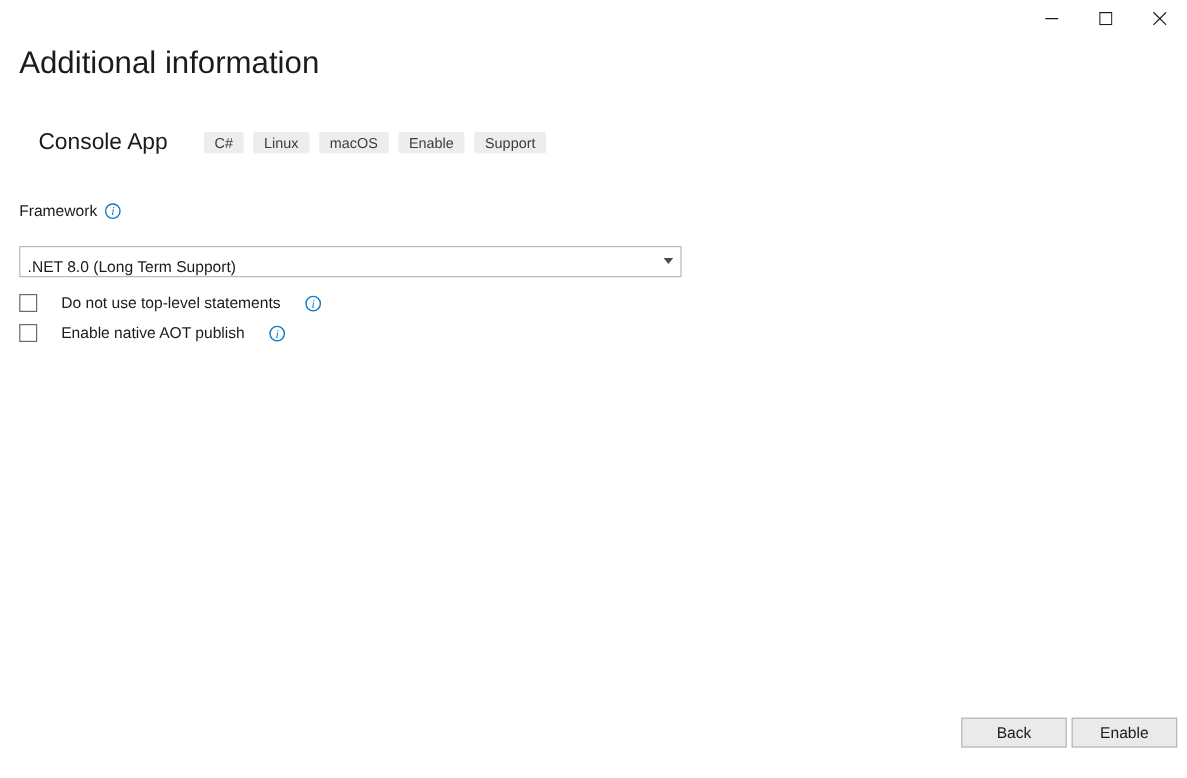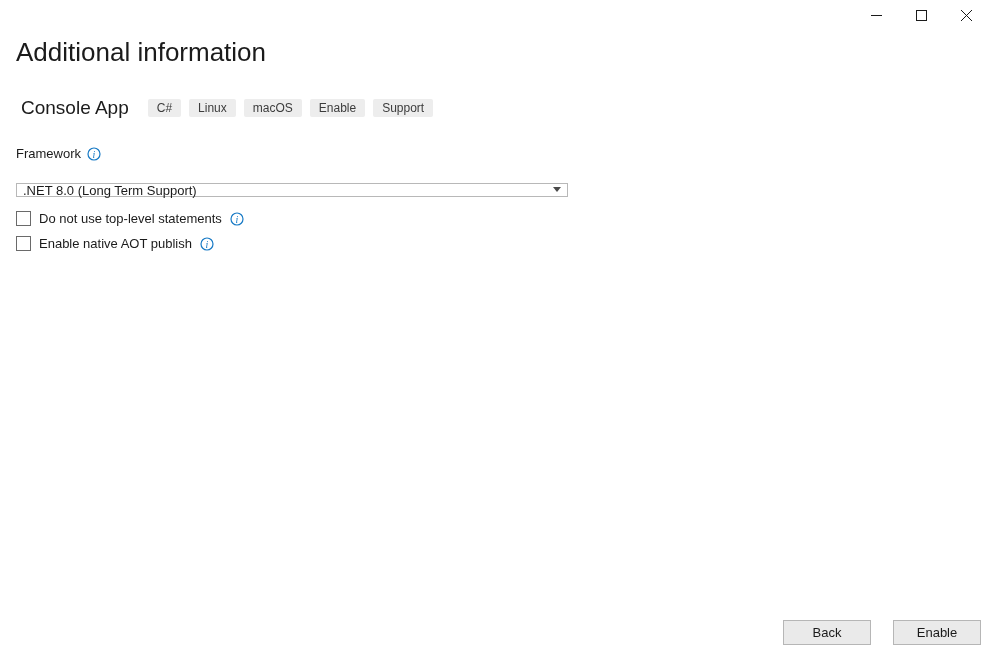--- a/index.html
+++ b/index.html
@@ -48,21 +48,21 @@
 
     .subtitle-row {
       display: flex;
       align-items: center;
       gap: 14px;
       margin-bottom: 22px;
     }
     .subtitle {
       font-size: 19px;
       font-weight: 400;
-      margin: 5px;
+      margin: 16px;
     }
     .tags {
       display: flex;
       gap: 8px;
     }
     .tag {
       background: #ededed;
       border-radius: 2px;
       padding: 2px 9px;
       font-size: 12px;
@@ -90,65 +90,65 @@
       display: inline-flex;
       align-items: center;
       justify-content: center;
     }
     .info-icon svg circle { stroke:#1679c5; fill:none; }
     .info-icon svg text { fill:#1679c5; font-family:Georgia, serif; font-style:italic; font-size:10px; }
 
     .select-box {
       position: relative;
       width: 100%;
-      height: 14px;
+      height: 26px;
       border: 1px solid #b8b8b8;
       background: #ffffff;
       display: flex;
-      align-items: center;
+      align-items: flex-end;
       padding: 0 22px 0 6px;
       font-size: 13px;
       cursor: pointer;
       margin-bottom: 14px;
     }
     .select-box .caret {
       position: absolute;
       right: 6px;
       top: 50%;
       transform: translateY(-50%);
       display: flex;
     }
     .select-box .caret svg { fill:#4a4a4a; }
 
     .checkbox-row {
       display: flex;
       align-items: center;
-      gap: 8px;
+      gap: 20px;
       margin-bottom: 10px;
     }
     .checkbox {
       appearance: none;
       width: 15px;
       height: 15px;
       border: 1px solid #6a6a6a;
       background: #ffffff;
       margin: 0;
       cursor: pointer;
     }
     .checkbox-label {
       font-size: 13px;
       color: #1b1b1b;
     }
 
     .footer-buttons {
       position: absolute;
-      bottom: 3px;
+      bottom: 25px;
       right: 8px;
       display: flex;
-      gap: 22px;
+      gap: 4px;
     }
     .action-button {
       width: 88px;
       height: 25px;
       background: #eaeaea;
       border: 1px solid #b6b6b6;
       font-size: 13px;
       color: #1b1b1b;
       cursor: pointer;
       font-family: inherit;

